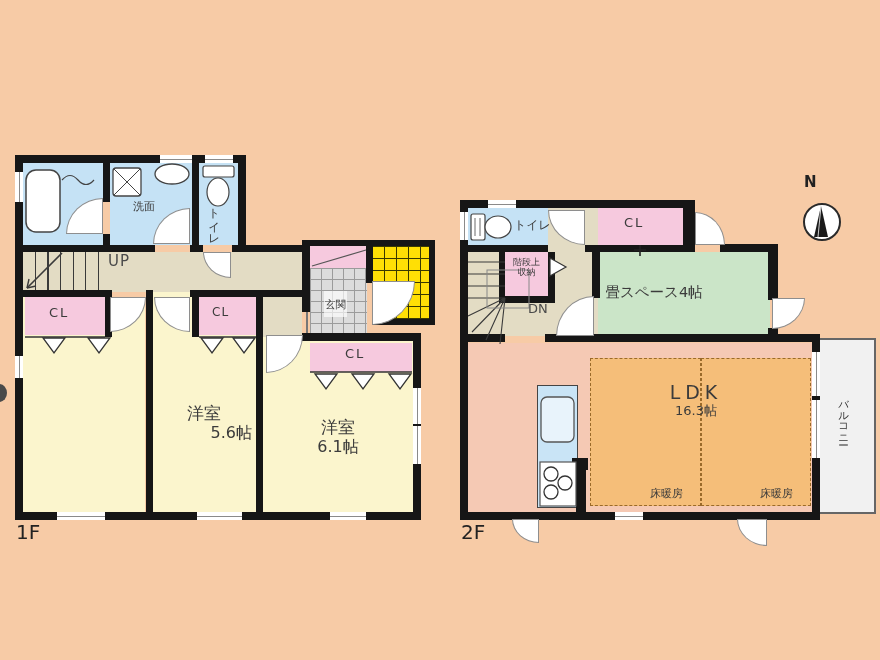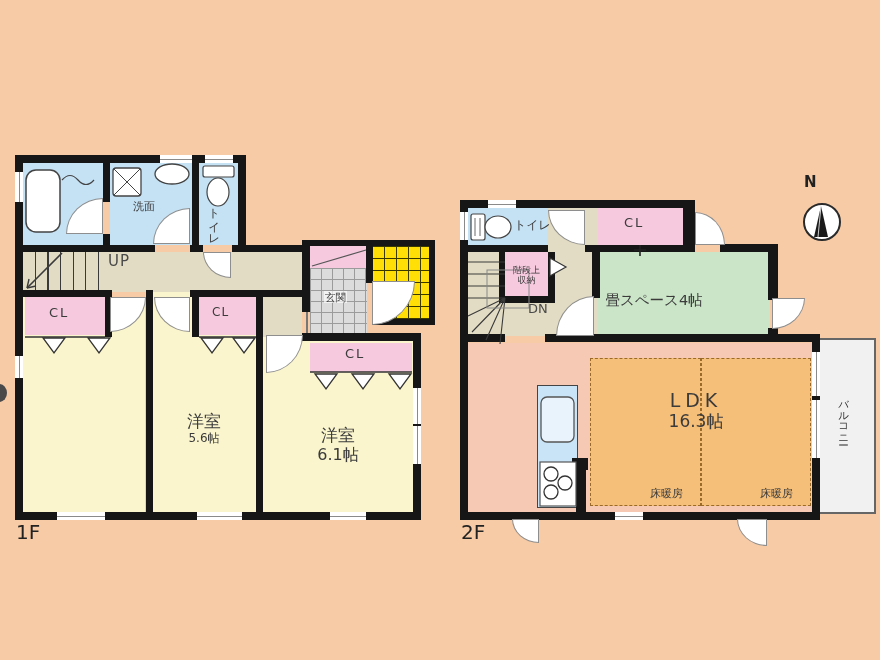--- a/index.html
+++ b/index.html
@@ -11,21 +11,21 @@
   .door{position:absolute;background:#fff;border:1px solid #8e8e8e;box-sizing:border-box;z-index:5;}
   .c-tl{border-radius:0 0 100% 0;}
   .c-tr{border-radius:0 0 0 100%;}
   .c-bl{border-radius:0 100% 0 0;}
   .c-br{border-radius:100% 0 0 0;}
   .win-h{position:absolute;background:#fff;z-index:4;}
   .win-h::after{content:"";position:absolute;left:0;right:0;top:45%;height:1.5px;background:#8a8a8a;}
   .win-v{position:absolute;background:#fff;z-index:4;}
   .win-v::after{content:"";position:absolute;top:0;bottom:0;left:45%;width:1.5px;background:#8a8a8a;}
   .lbl{position:absolute;color:#3b3b3b;line-height:1.15;z-index:7;white-space:nowrap;}
-  .ctr{text-align:center;margin-top:8px;}
+  .ctr{text-align:center;}
   .vtext{writing-mode:vertical-rl;}
   .blue{background:#C5E2F5;}
   .pink{background:#F6C9DE;}
   .cream{background:#FBF5CD;}
   .beige{background:#E3DCC4;}
   .green{background:#CBE5C8;}
   .ldkfloor{background:#F5C9B4;}
   .grid-gray{background-color:#DCDCDC;
     background-image:linear-gradient(#9b9b9b 1px,transparent 1px),linear-gradient(90deg,#9b9b9b 1px,transparent 1px);
     background-size:11px 11px;}
@@ -207,44 +207,44 @@
     <polygon points="821,206 828,237 814,237" fill="#1a1a1a"></polygon>
     <path d="M821 206 L818 237" stroke="#fff" stroke-width="0.8"></path>
   </svg>
 
   <div class="lbl" style="left:133px;top:201px;font-size:11px;">洗面</div>
   <div class="lbl vtext" style="left:207px;top:200px;font-size:11.5px;">トイレ</div>
   <div class="lbl" style="left:108px;top:253px;font-size:15px;letter-spacing:1px;color:#4a4a4a;">UP</div>
   <div class="lbl" style="left:49px;top:306px;font-size:13px;letter-spacing:2px;">CL</div>
   <div class="lbl" style="left:212px;top:306px;font-size:12px;letter-spacing:1px;">CL</div>
   <div class="lbl" style="left:345px;top:347px;font-size:13px;letter-spacing:2px;">CL</div>
-  <div class="lbl" style="left:324px;top:291px;font-size:10.5px;background:rgba(255,255,255,0.65);padding:0 1px;">玄関</div>
+  <div class="lbl" style="left:324px;top:291px;font-size:10.5px;background:rgba(255,255,255,0.65);padding:7px 1px;">玄関</div>
 
   <div class="lbl ctr" style="left:156px;top:404px;width:96px;">
     <div style="font-size:17px;">洋室</div>
-    <div style="font-size:12px;">5.6帖</div>
+    <div style="font-size:16px;text-align:right;">5.6帖</div>
   </div>
   <div class="lbl ctr" style="left:290px;top:418px;width:96px;">
     <div style="font-size:17px;">洋室</div>
     <div style="font-size:16px;">6.1帖</div>
   </div>
 
   <div class="lbl" style="left:16px;top:521px;font-size:20px;color:#222;">1F</div>
   <div class="lbl" style="left:461px;top:521px;font-size:20px;color:#222;">2F</div>
 
   <div class="lbl" style="left:514px;top:219px;font-size:12px;">トイレ</div>
   <div class="lbl ctr" style="left:505px;top:257px;width:43px;font-size:9px;">
     <div>階段上</div>
     <div>収納</div>
   </div>
   <div class="lbl" style="left:528px;top:302px;font-size:13px;color:#4a4a4a;">DN</div>
   <div class="lbl" style="left:624px;top:216px;font-size:13px;letter-spacing:2px;">CL</div>
   <div class="lbl ctr" style="left:568px;top:284px;width:172px;font-size:14.5px;">畳スペース4帖</div>
   <div class="lbl ctr" style="left:646px;top:382px;width:100px;">
     <div style="font-size:19px;letter-spacing:5px;">LDK</div>
-    <div style="font-size:17px;">16.3帖</div>
+    <div style="font-size:13px;">16.3帖</div>
   </div>
   <div class="lbl" style="left:650px;top:488px;font-size:11px;">床暖房</div>
   <div class="lbl" style="left:760px;top:488px;font-size:11px;">床暖房</div>
   <div class="lbl vtext" style="left:838px;top:392px;font-size:10.5px;height:86px;color:#333;">バルコニー</div>
 
 
 </div>
 
 </body></html>

